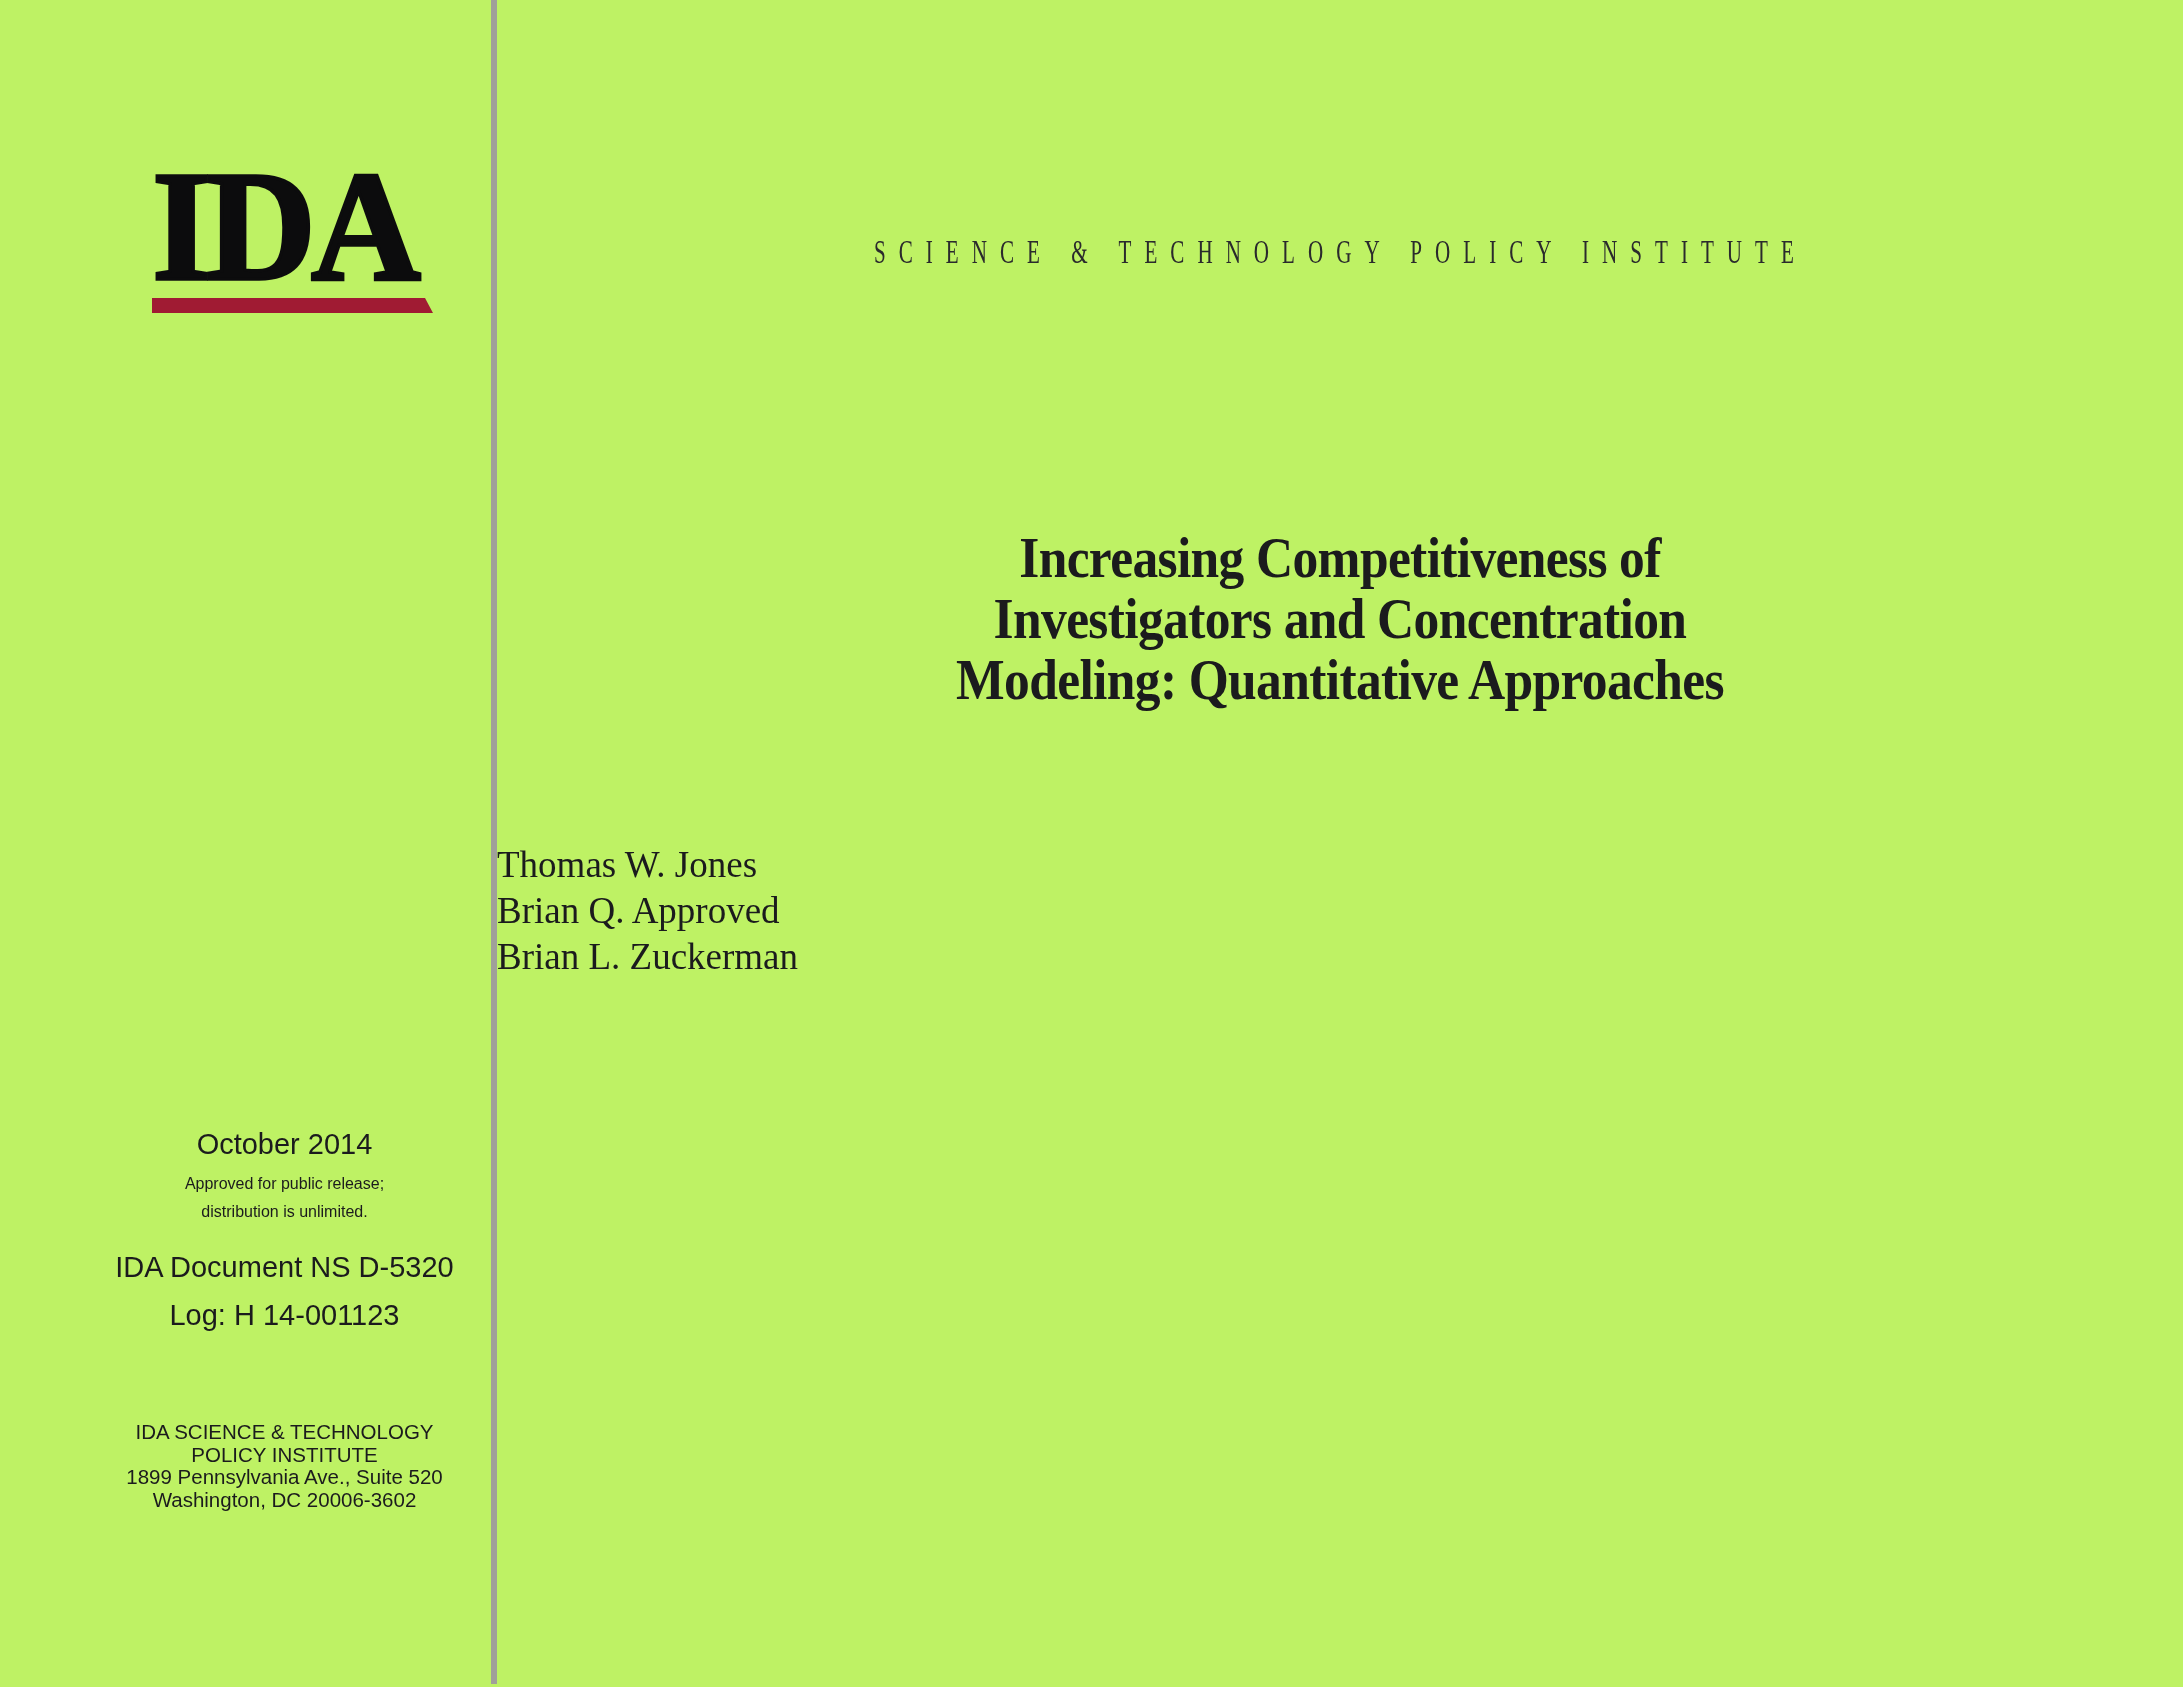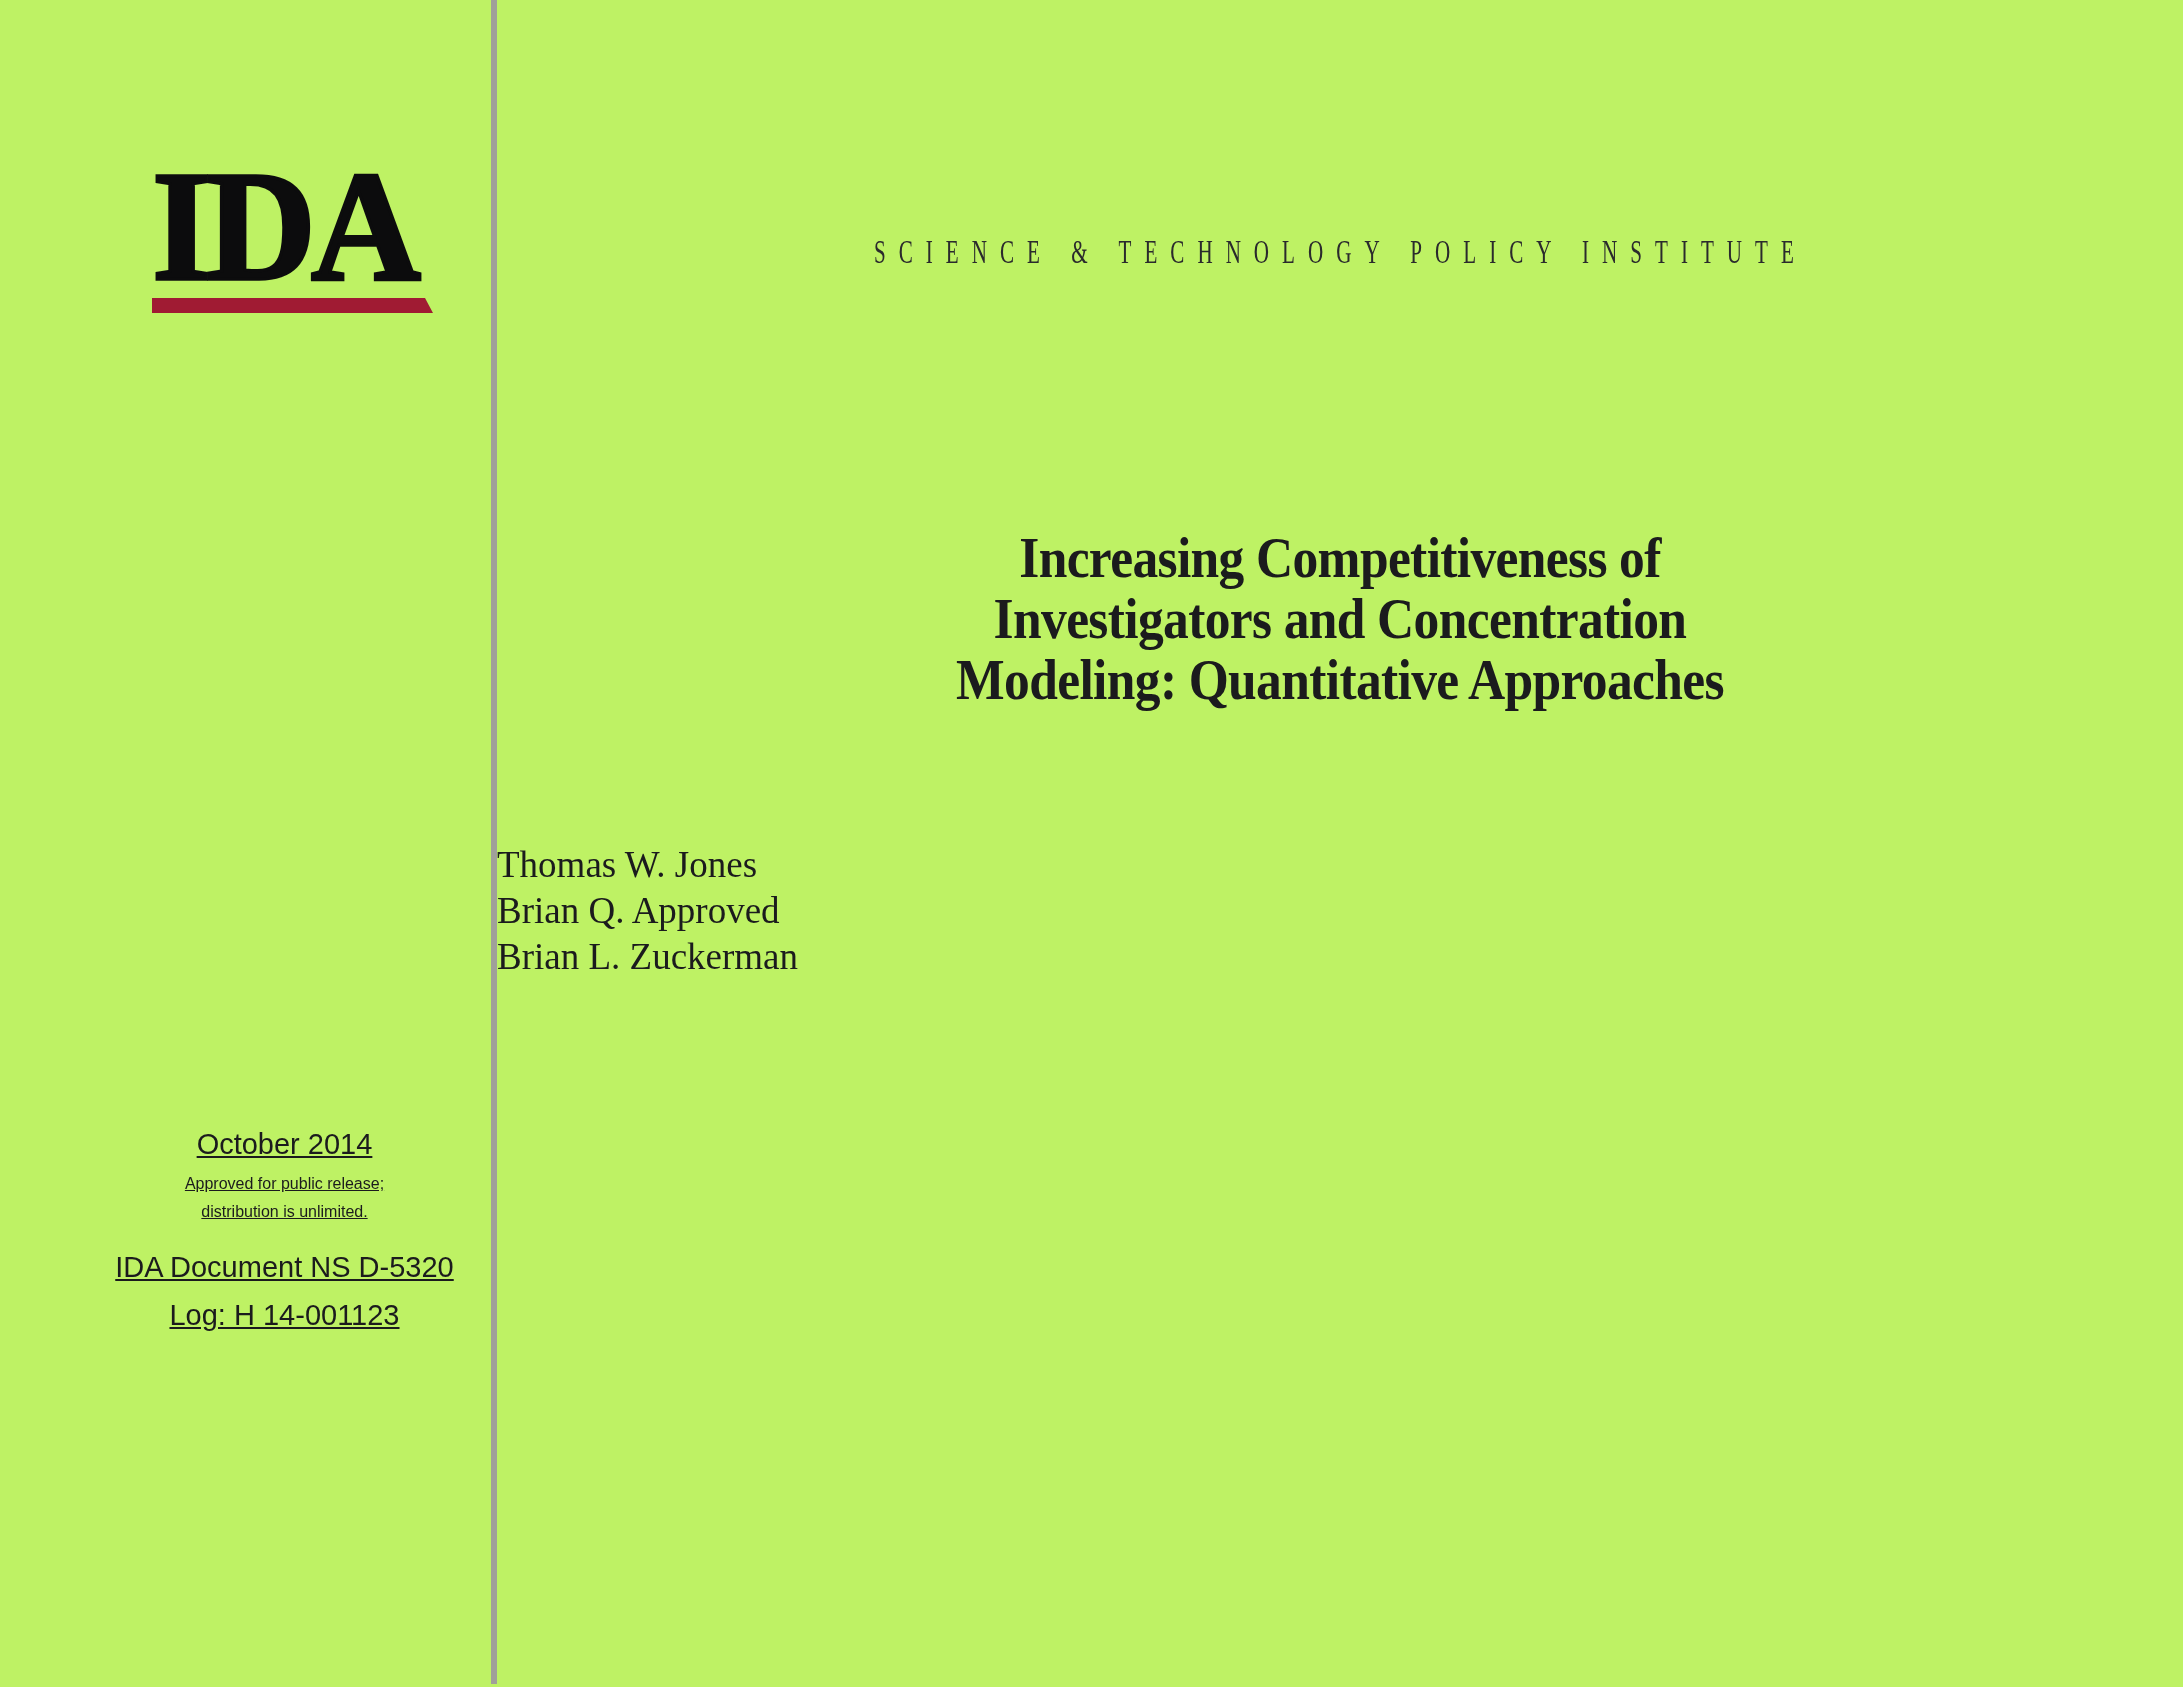--- a/index.html
+++ b/index.html
@@ -103,21 +103,20 @@
     color: #1b1b1d;
   }
 
   
   .lc {
     position: absolute;
     left: 78px;
     width: 413px;
     text-align: center;
     color: #1b1b1d;
-    text-decoration: underline;
   }
   .pub-date       { top: 1128px; font-size: 29px; line-height: 33px; }
   .distribution   { top: 1170px; font-size: 16px; line-height: 28.4px; }
   .doc-number     { top: 1251px; font-size: 29px; line-height: 33px; }
   .log-number     { top: 1299px; font-size: 29px; line-height: 33px; }
   .address        { top: 1421px; font-size: 20.5px; line-height: 22.5px; }
 </style>
 </head>
 <body>
 
@@ -154,15 +153,21 @@
 
   <div class="lc distribution">
     <div>Approved for public release;</div>
     <div>distribution is unlimited.</div>
   </div>
 
   <div class="lc doc-number">IDA Document NS D-5320</div>
 
   <div class="lc log-number">Log: H 14-001123</div>
 
+  <div class="lc address">
+    <div>IDA SCIENCE &amp; TECHNOLOGY</div>
+    <div>POLICY INSTITUTE</div>
+    <div>1899 Pennsylvania Ave., Suite 520</div>
+    <div>Washington, DC 20006-3602</div>
+  </div>
 
 </div>
 
 
 </body></html>

